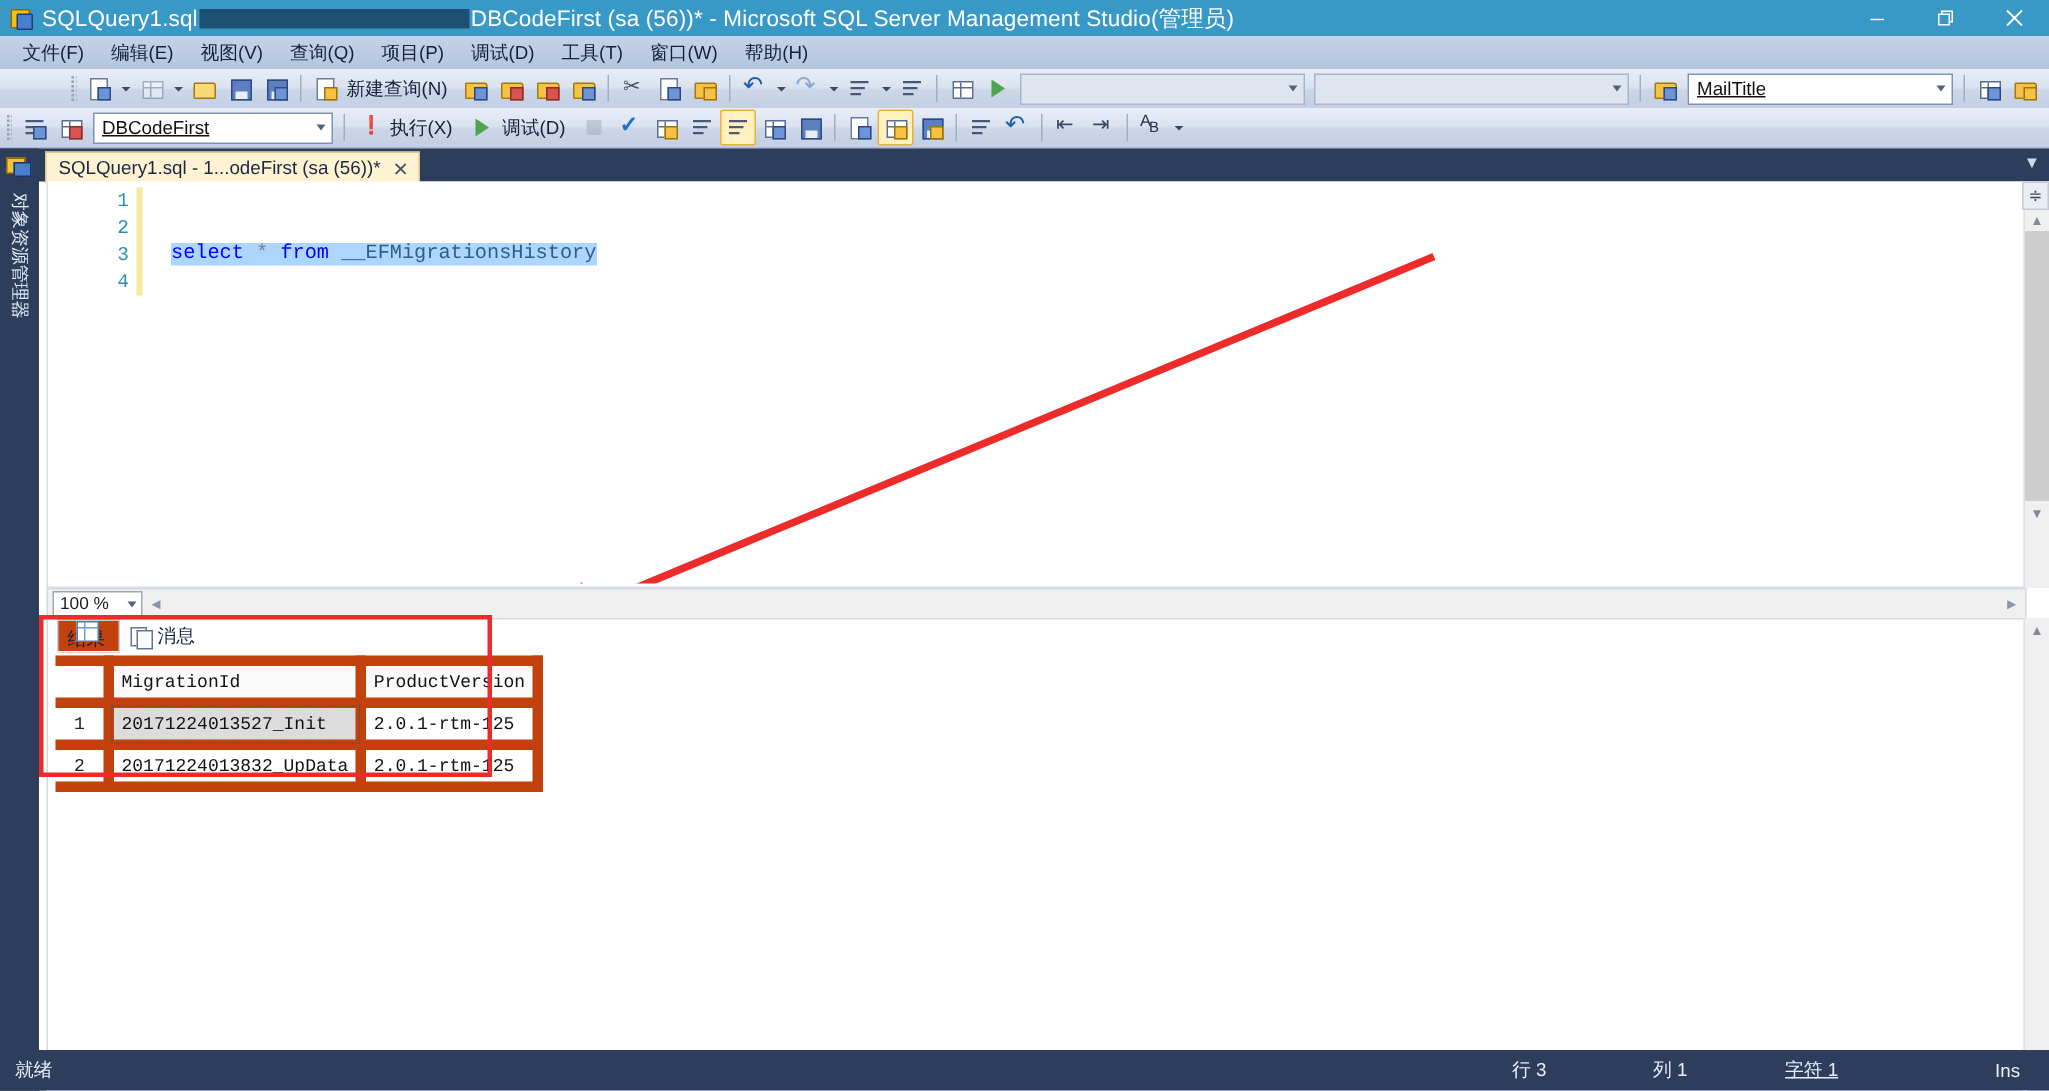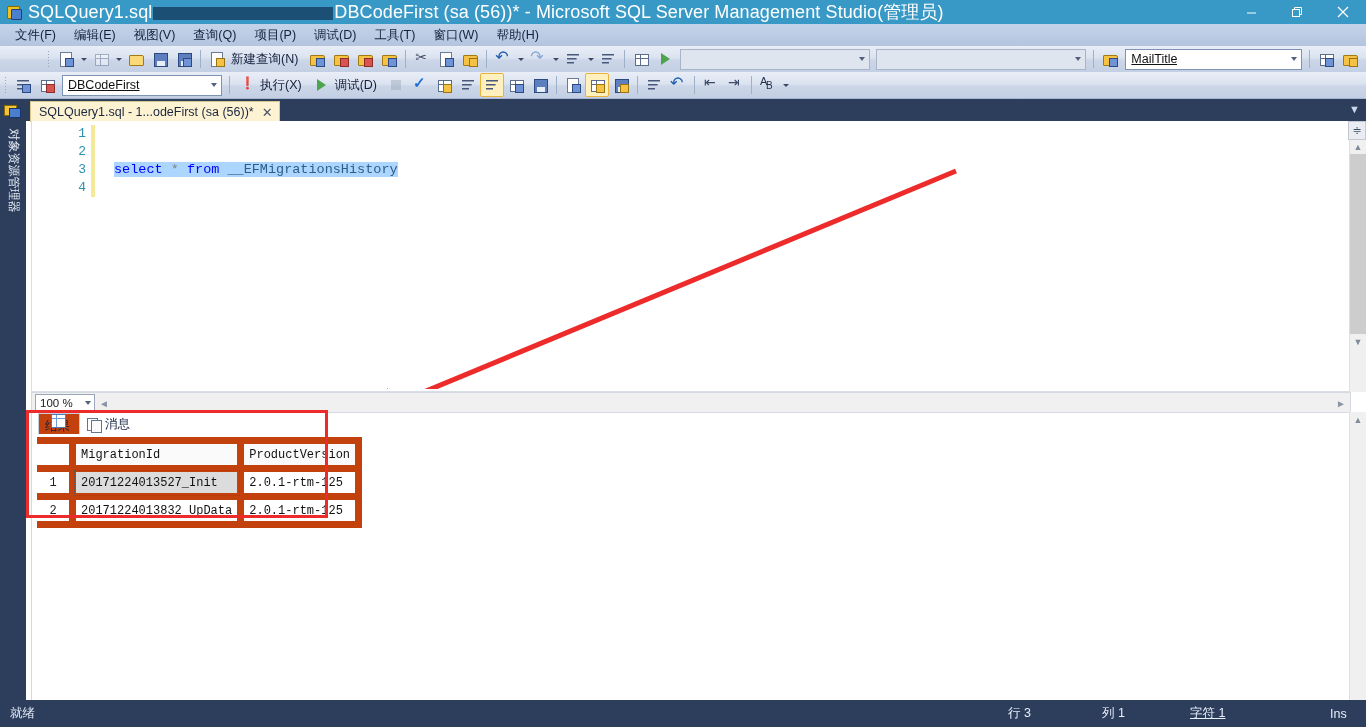--- a/index.html
+++ b/index.html
@@ -28,21 +28,21 @@
   }
   .app-icon .sq1 {
     position: absolute; left: 1px; top: 2px; width: 11px; height: 11px;
     background: #f0c020; border: 1px solid #8a6a00; border-radius: 1px;
   }
   .app-icon .sq2 {
     position: absolute; left: 5px; top: 5px; width: 9px; height: 9px;
     background: #4a7fd0; border: 1px solid #1b3f7a; border-radius: 1px;
   }
   .titlebar .title-text {
-    color: #ffffff; font-size: 18px; white-space: nowrap;
+    color: #ffffff; font-size: 15px; white-space: nowrap;
     letter-spacing: 0.1px;
   }
   .redact-title {
     display: inline-block; width: 180px; height: 13px;
     background: #1b4f73; vertical-align: -2px; margin: 0 1px;
   }
   .winbtns {
     position: absolute; right: 0; top: 0; height: 24px; display: flex;
   }
   .winbtn {

